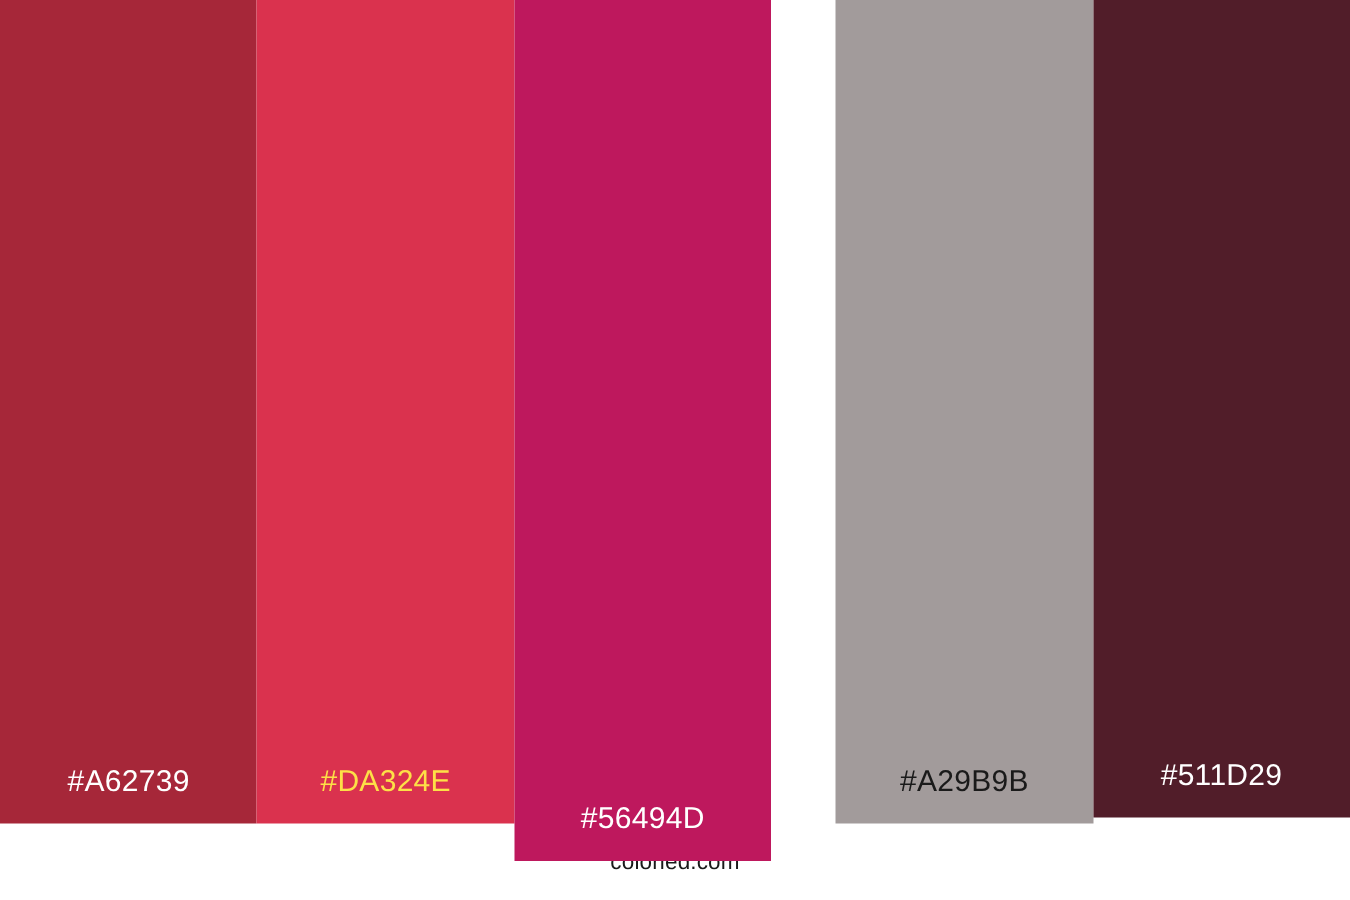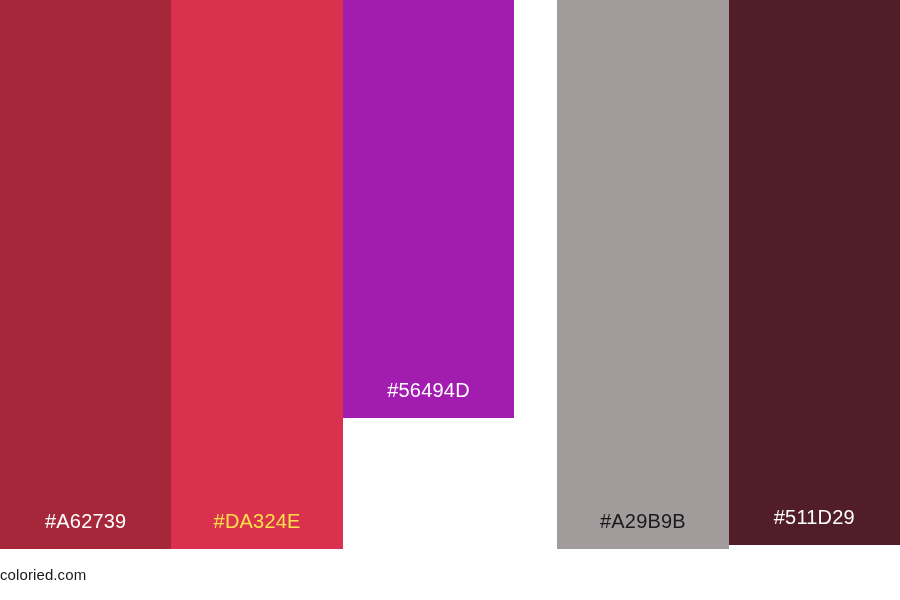--- a/index.html
+++ b/index.html
@@ -56,20 +56,21 @@
   }
 
   
   #footer {
     width: 900px;
     height: 51px;
     flex: 1 1 51px;
     background: #ffffff;
     display: flex;
     align-items: center;
+    justify-content: center;
   }
 
   #site-credit {
     font-family: "Liberation Sans", sans-serif;
     font-size: 15px;
     font-weight: 400;
     color: #1a1a1a;
     letter-spacing: 0.1px;
     line-height: 1;
     user-select: none;
@@ -83,21 +84,21 @@
   <div id="swatch-strip" style="height: 549px; flex-basis: 549px;">
 
     <div class="swatch" style="background-color: rgb(166, 39, 57); height: 549px;">
       <span class="swatch-label" style="color: rgb(255, 255, 255);">#A62739</span>
     </div>
 
     <div class="swatch" style="background-color: rgb(218, 50, 78); height: 549px;">
       <span class="swatch-label" style="color: #fde047;">#DA324E</span>
     </div>
 
-    <div class="swatch" style="background-color: #a21caf; height: 418px;">
+    <div class="swatch" style="background-color: #be185d; height: 574px;">
       <span class="swatch-label" style="color: rgb(255, 255, 255);">#56494D</span>
     </div>
 
     <div class="swatch" style="background-color: rgb(162, 155, 155); height: 549px; margin-left: 43px;">
       <span class="swatch-label" style="color: rgb(26, 26, 26);">#A29B9B</span>
     </div>
 
     <div class="swatch" style="background-color: rgb(81, 29, 41); height: 545px;">
       <span class="swatch-label" style="color: rgb(255, 255, 255);">#511D29</span>
     </div>

